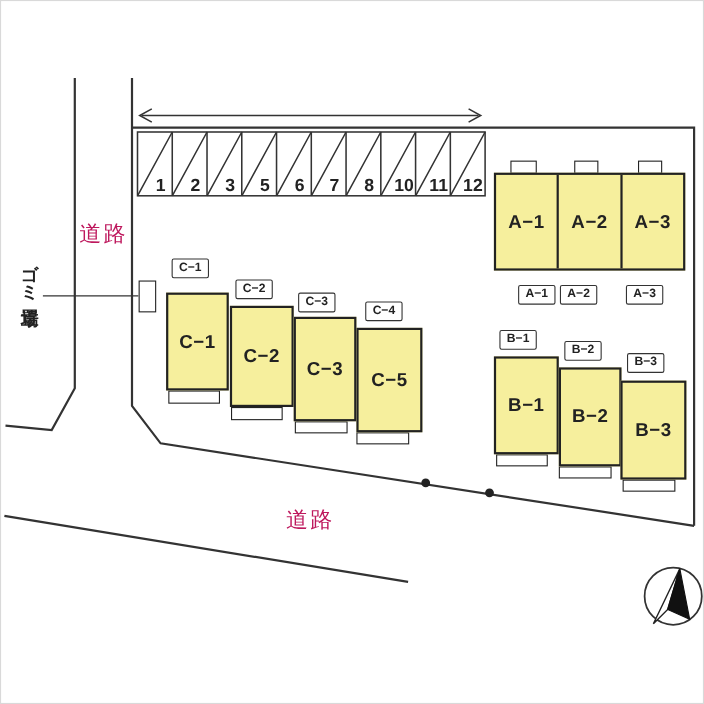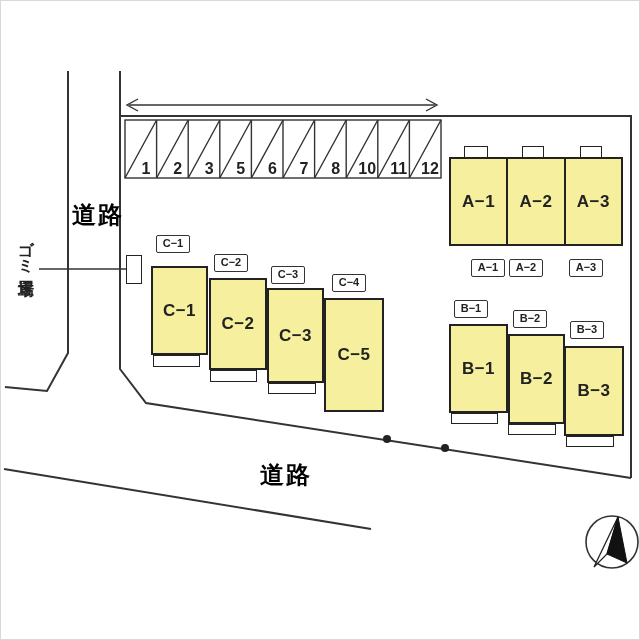--- a/index.html
+++ b/index.html
@@ -38,21 +38,21 @@
   .a-group{
     border:2px solid #222;background:var(--building-fill,#f6ef9d);
     display:flex;z-index:3;
   }
   .a-unit{
     flex:1;display:flex;align-items:center;justify-content:center;
     font-size:17px;font-weight:600;color:#222;letter-spacing:0.5px;
   }
   .a-unit + .a-unit{border-left:2px solid #222;}
   .road-label{
-    font-size:24px;font-weight:700;color:#000000;letter-spacing:2px;z-index:4;
+    font-size:20px;font-weight:400;color:#be185d;letter-spacing:2px;z-index:4;
   }
   .arrow-label{
     font-size:17px;font-weight:700;color:#222;letter-spacing:3px;
     text-align:center;z-index:4;
   }
   .garbage-label{
     writing-mode:vertical-rl;text-orientation:upright;
     font-size:16px;font-weight:700;color:#222;letter-spacing:1px;z-index:4;
   }
   svg text{
@@ -142,15 +142,15 @@
   <div class="abs tagbox" style="left:213px;top:253px;">C−2</div>
   <div class="abs tagbox" style="left:270px;top:265px;">C−3</div>
   <div class="abs tagbox" style="left:331px;top:273px;">C−4</div>
   <div class="abs porch" style="left:152px;top:354px;width:47px;height:12px;"></div>
   <div class="abs porch" style="left:209px;top:369px;width:47px;height:12px;"></div>
   <div class="abs porch" style="left:267px;top:382px;width:48px;height:11px;"></div>
   <div class="abs porch" style="left:323px;top:392px;width:48px;height:11px;"></div>
   <div class="abs building" style="left:150px;top:265px;width:57px;height:89px;">C−1</div>
   <div class="abs building" style="left:208px;top:277px;width:58px;height:92px;">C−2</div>
   <div class="abs building" style="left:266px;top:287px;width:57px;height:95px;">C−3</div>
-  <div class="abs building" style="left:323px;top:297px;width:60px;height:114px;">C−5</div>
+  <div class="abs building" style="left:323px;top:297px;width:60px;height:95px;">C−5</div>
 
 </div>
 
 </body></html>

